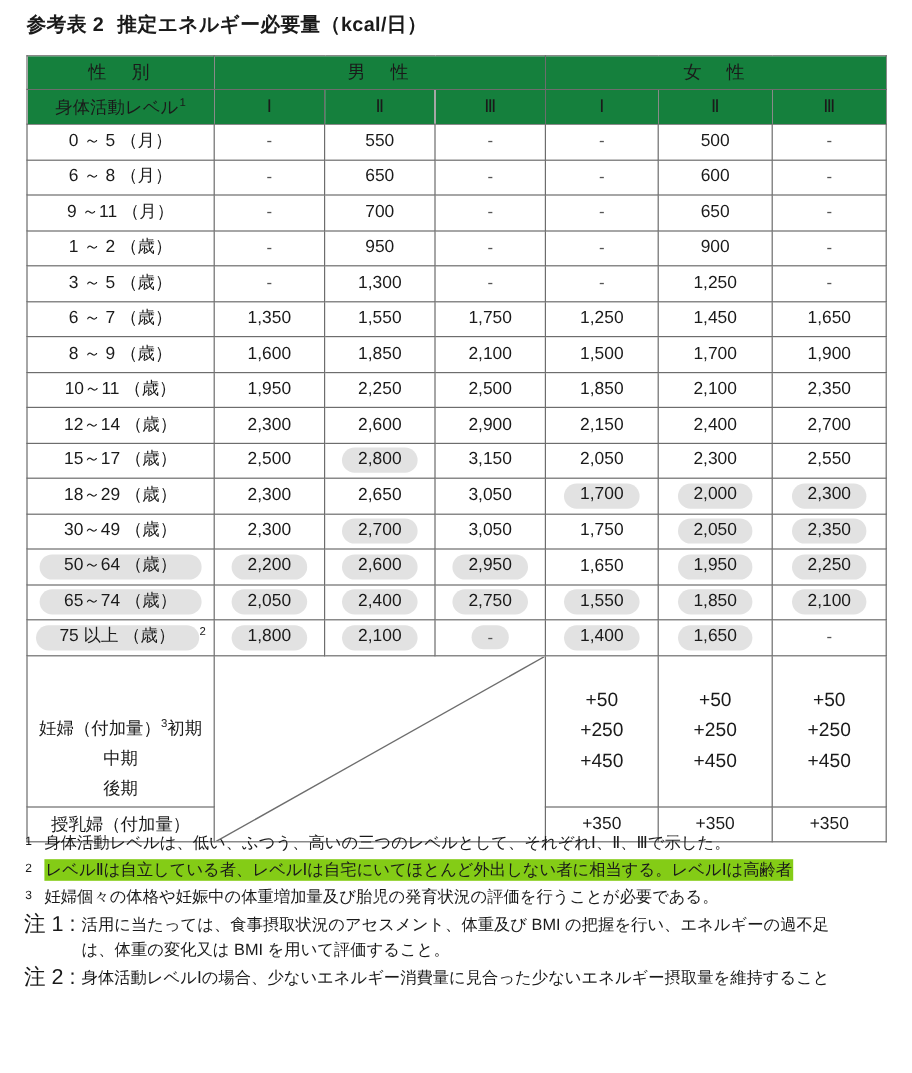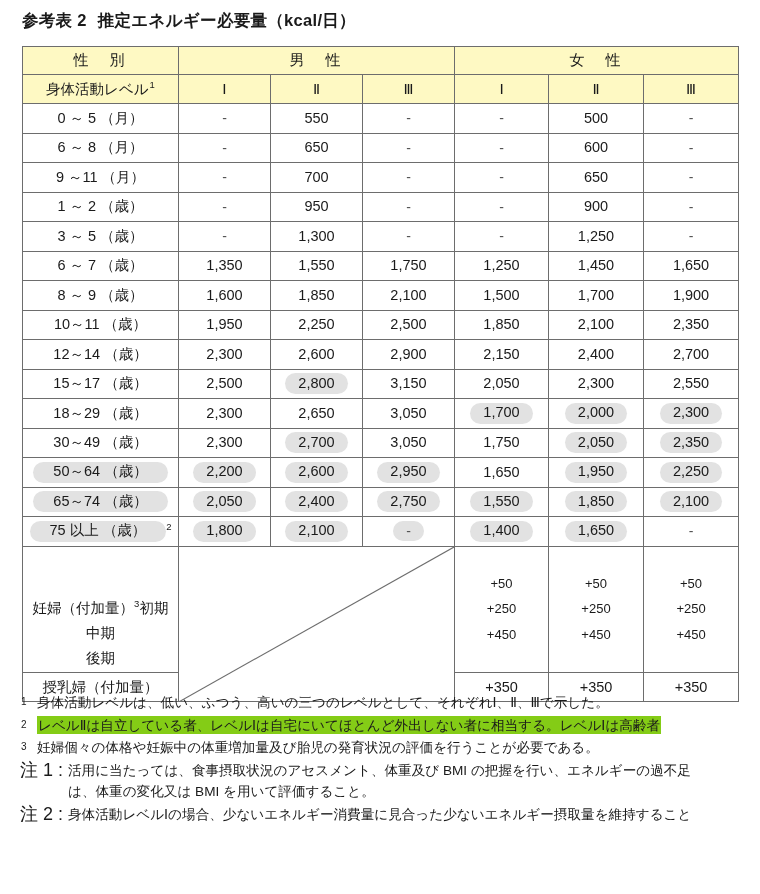--- a/index.html
+++ b/index.html
@@ -50,21 +50,21 @@
   }
   table.eer td, table.eer th {
     border: 1px solid #6d6d6d;
     padding: 0;
     text-align: center;
     vertical-align: middle;
     font-weight: normal;
     position: relative;
   }
   .hdr {
-    background: #fef9c3;
+    background: #15803d;
     height: 27px;
     font-size: 15px;
     letter-spacing: 3px;
   }
   .hdr.sub {
     height: 28px;
     letter-spacing: 0;
   }
   .hdr-label {
     letter-spacing: 0;
@@ -114,21 +114,21 @@
     font-size: 14.5px;
     line-height: 25.5px;
     white-space: nowrap;
     position: relative;
   }
   .preg-label .row1 { display: block; margin-top: 44px; }
   .preg-label .row2, .preg-label .row3 { display: block; text-align: center; }
   .preg-label .sup { font-size: 9.5px; vertical-align: super; }
   .preg-vals {
     line-height: 25.5px;
-    font-size: 13px;
+    font-size: 16px;
   }
   .preg-vals span { display: block; }
   .lact-label {
     text-align: left;
     padding-left: 10px;
     font-size: 14.5px;
     white-space: nowrap;
   }
   td.diag { position: relative; overflow: hidden; }
   td.diag svg { position: absolute; left: 0; top: 0; width: 100%; height: 100%; display: block; }

